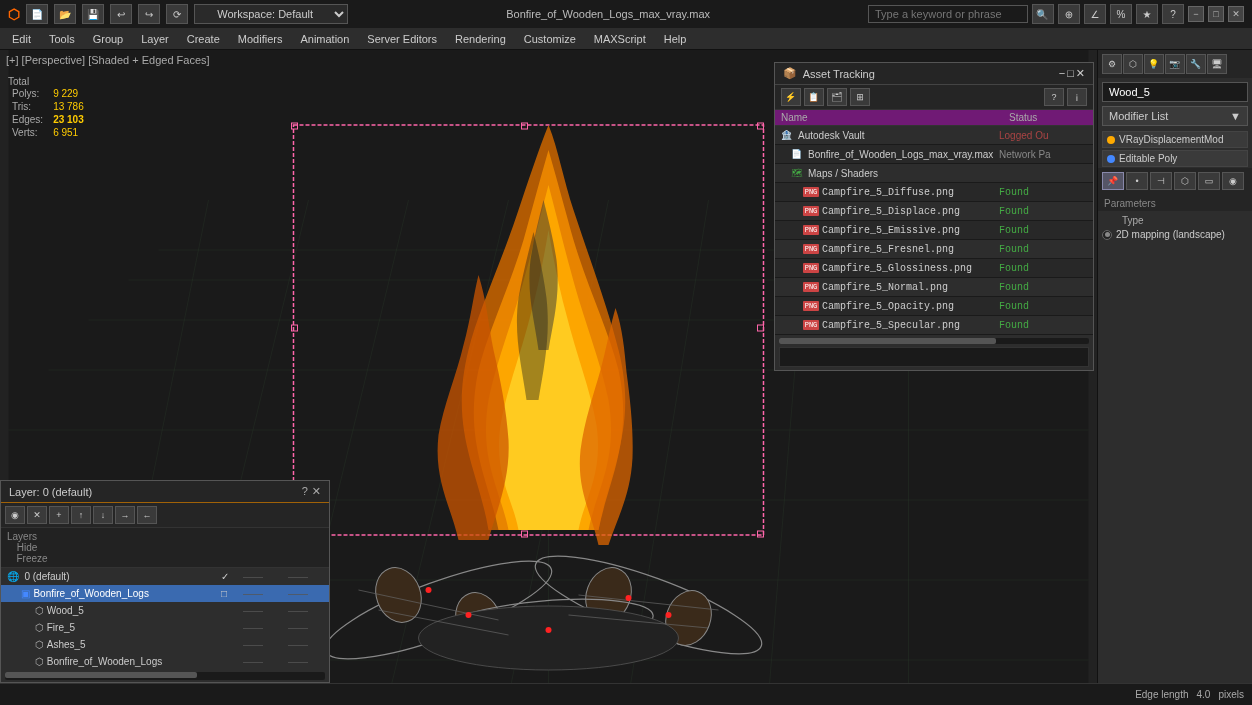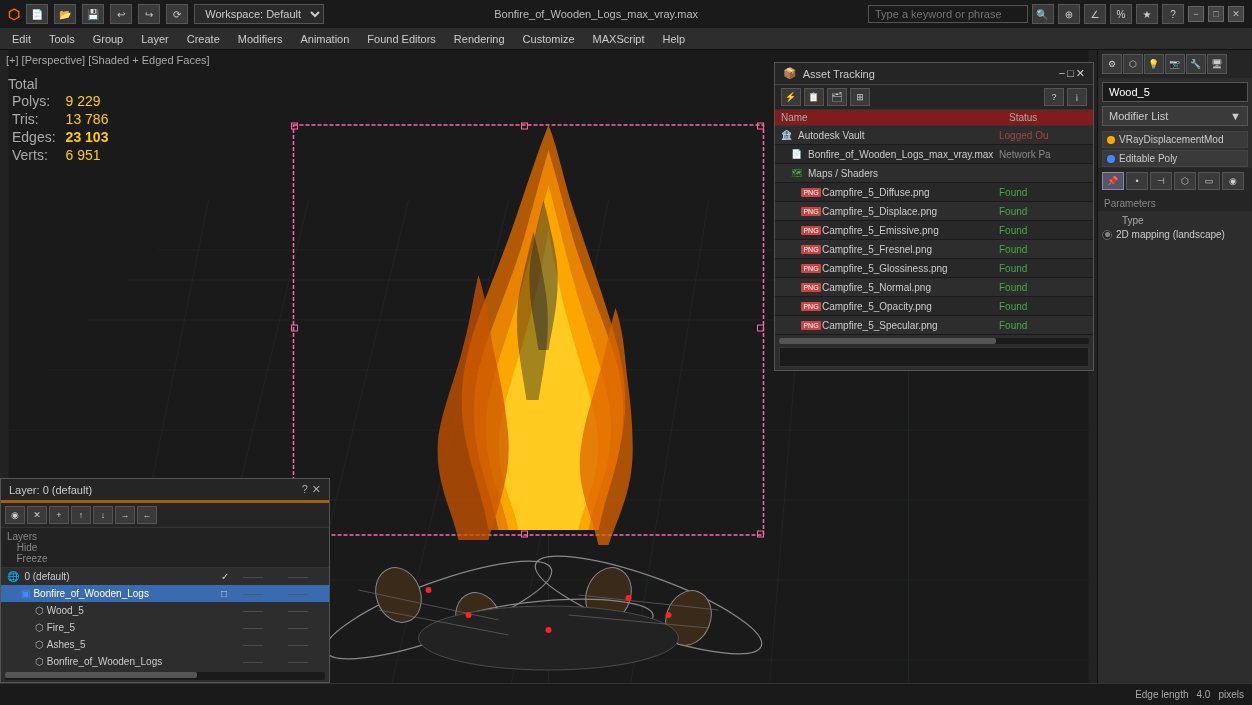--- a/index.html
+++ b/index.html
@@ -9,31 +9,31 @@
     #titlebar { height: 28px; background: #1a1a1a; display: flex; align-items: center; justify-content: space-between; padding: 0 8px; color: #bbb; font-size: 11px; }
     #titlebar .left { display: flex; align-items: center; gap: 6px; }
     #titlebar .center { flex: 1; text-align: center; }
     #titlebar .right { display: flex; align-items: center; gap: 4px; }
     #titlebar .win-btn { width: 16px; height: 16px; background: #444; border: 1px solid #666; display: flex; align-items: center; justify-content: center; cursor: pointer; font-size: 9px; }
 
     
     #menubar { height: 22px; background: #2d2d2d; display: flex; align-items: center; padding: 0 4px; gap: 2px; border-bottom: 1px solid #111; }
     .menu-item { padding: 2px 8px; cursor: pointer; font-size: 11px; color: #ccc; }
     .toolbar-btn { width: 22px; height: 20px; background: #3a3a3a; border: 1px solid #555; display: flex; align-items: center; justify-content: center; cursor: pointer; font-size: 10px; color: #ccc; }
-    .toolbar-workspace { background: #2a2a2a; border: 1px solid #555; padding: 2px 6px; color: #ccc; font-size: 11px; cursor: pointer; }
+    .toolbar-workspace { background: #2a2a2a; border: 1px solid #555; padding: 2px 18px; color: #ccc; font-size: 11px; cursor: pointer; }
     .toolbar-search { background: #1a1a1a; border: 1px solid #555; padding: 2px 6px; color: #888; font-size: 11px; width: 160px; }
 
     
     #viewport-label { position: absolute; top: 58px; left: 8px; color: #aaa; font-size: 11px; z-index: 10; }
 
     
     #main { display: flex; height: calc(705px - 56px); position: relative; }
 
     
-    #stats { position: absolute; top: 20px; left: 8px; z-index: 10; color: #ddd; font-size: 14px; }
+    #stats { position: absolute; top: 20px; left: 8px; z-index: 10; color: #ddd; font-size: 10px; }
     #stats table { border-collapse: collapse; }
     #stats td { padding: 1px 4px; }
     #stats td:first-child { color: #aaa; }
     #stats td:last-child { color: #ffcc00; }
 
     
     #viewport { flex: 1; background: #222; position: relative; overflow: hidden; }
 
     
     #right-panel { width: 155px; background: #2d2d2d; border-left: 1px solid #111; display: flex; flex-direction: column; }
@@ -50,21 +50,21 @@
     .t2-btn.active { background: #556; border-color: #88a; }
 
     .section-label { color: #888; font-size: 10px; padding: 4px 6px 2px; background: #252525; }
     .param-section { padding: 4px; }
     .param-row { display: flex; align-items: center; gap: 4px; margin-bottom: 3px; font-size: 10px; }
     .radio-dot { width: 10px; height: 10px; border: 1px solid #666; border-radius: 50%; background: #222; display: flex; align-items: center; justify-content: center; }
     .radio-dot.checked::after { content: ''; width: 5px; height: 5px; background: #888; border-radius: 50%; display: block; }
 
     
     #layer-panel { position: absolute; bottom: 30px; left: 0; width: 330px; background: #2d2d2d; border: 1px solid #555; z-index: 20; }
-    #layer-panel-title { background: #252525; padding: 4px 8px; display: flex; align-items: center; justify-content: space-between; font-size: 11px; color: #ccc; border-bottom: 3px solid #a16207; }
+    #layer-panel-title { background: #252525; padding: 4px 8px; display: flex; align-items: center; justify-content: space-between; font-size: 11px; color: #ccc; border-bottom: 1px solid #a16207; }
     .layer-panel-icons { display: flex; gap: 3px; }
     .lp-icon { width: 20px; height: 18px; background: #3a3a3a; border: 1px solid #555; cursor: pointer; display: flex; align-items: center; justify-content: center; font-size: 9px; color: #ccc; }
     .layer-header { display: flex; padding: 3px 6px; background: #222; font-size: 10px; color: #888; border-bottom: 1px solid #333; flex-direction: column; }
     .layer-header .lh-name { flex: 1; }
     .layer-header .lh-hide { width: 40px; text-align: center; }
     .layer-header .lh-freeze { width: 50px; text-align: center; }
     .layer-row { display: flex; align-items: center; padding: 3px 6px; font-size: 10px; color: #ccc; cursor: pointer; }
     .layer-row.selected { background: #3a6ab0; color: #fff; }
     .layer-row .lr-indent { display: flex; align-items: center; flex: 1; gap: 3px; }
     .layer-row .lr-check { width: 12px; color: #ccc; }
@@ -75,34 +75,34 @@
 
     
     #asset-panel { position: absolute; top: 6px; right: 160px; width: 320px; background: #2d2d2d; border: 1px solid #555; z-index: 20; font-size: 11px; }
     #asset-title { background: #252525; padding: 4px 8px; display: flex; align-items: center; justify-content: space-between; border-bottom: 1px solid #444; }
     #asset-title .win-btns { display: flex; gap: 2px; }
     .asset-menubar { display: flex; gap: 4px; padding: 2px 6px; background: #222; border-bottom: 1px solid #333; }
     .asset-menu { padding: 2px 6px; cursor: pointer; color: #ccc; }
     .asset-toolbar { display: flex; align-items: center; justify-content: space-between; padding: 3px 6px; background: #252525; border-bottom: 1px solid #333; }
     .asset-tb-left { display: flex; gap: 3px; }
     .at-btn { width: 20px; height: 18px; background: #3a3a3a; border: 1px solid #555; cursor: pointer; display: flex; align-items: center; justify-content: center; font-size: 9px; color: #ccc; }
-    .asset-col-header { display: flex; background: #7f1d1d; border-bottom: 1px solid #333; }
+    .asset-col-header { display: flex; background: #701a75; border-bottom: 1px solid #333; }
     .asset-col-header .ach-name { flex: 1; padding: 2px 6px; color: #aaa; font-size: 10px; }
     .asset-col-header .ach-status { width: 90px; padding: 2px 6px; color: #aaa; font-size: 10px; }
     .asset-row { display: flex; align-items: center; padding: 2px 4px; border-bottom: 1px solid #1a1a1a; }
     .asset-row:nth-child(even) { background: #282828; }
     .asset-row .ar-name { flex: 1; font-size: 10px; color: #ccc; white-space: nowrap; overflow: hidden; text-overflow: ellipsis; }
     .asset-row .ar-status { width: 90px; font-size: 10px; color: #4a4; }
     .asset-row .ar-icon { width: 16px; height: 14px; margin-right: 3px; display: flex; align-items: center; justify-content: center; font-size: 9px; }
     .icon-vault { color: #ffaa44; }
     .icon-file { color: #888; }
     .icon-maps { color: #44aa44; }
     .icon-png { background: #cc4444; color: #fff; font-size: 7px; padding: 1px 2px; border-radius: 1px; }
     .indent1 { padding-left: 14px; }
-    .indent2 { padding-left: 28px; }
+    .indent2 { padding-left: 28px; font-family: Liberation Mono, monospace; }
     .asset-scrollbar { height: 6px; margin: 3px 4px; background: #1a1a1a; border-radius: 2px; position: relative; }
     .asset-scrollbar-thumb { height: 6px; background: #555; width: 70%; border-radius: 2px; }
     .asset-input-bar { height: 20px; background: #1a1a1a; margin: 3px 4px; border: 1px solid #333; }
 
     
     #statusbar { position: absolute; bottom: 0; left: 0; right: 0; height: 22px; background: #1a1a1a; display: flex; align-items: center; justify-content: flex-end; padding: 0 8px; gap: 8px; font-size: 10px; color: #aaa; border-top: 1px solid #333; }
 
     
     #campfire-area { position: absolute; top: 0; left: 0; width: 100%; height: 100%; }
   </style>
@@ -138,21 +138,21 @@
 </div>
 
 <div id="menubar">
   <div class="menu-item">Edit</div>
   <div class="menu-item">Tools</div>
   <div class="menu-item">Group</div>
   <div class="menu-item">Layer</div>
   <div class="menu-item">Create</div>
   <div class="menu-item">Modifiers</div>
   <div class="menu-item">Animation</div>
-  <div class="menu-item">Found Editors</div>
+  <div class="menu-item">Server Editors</div>
   <div class="menu-item">Rendering</div>
   <div class="menu-item">Customize</div>
   <div class="menu-item">MAXScript</div>
   <div class="menu-item">Help</div>
 </div>
 
 <div id="main" style="position:relative; display:flex; height:647px;">
 
   <div id="viewport">
 

